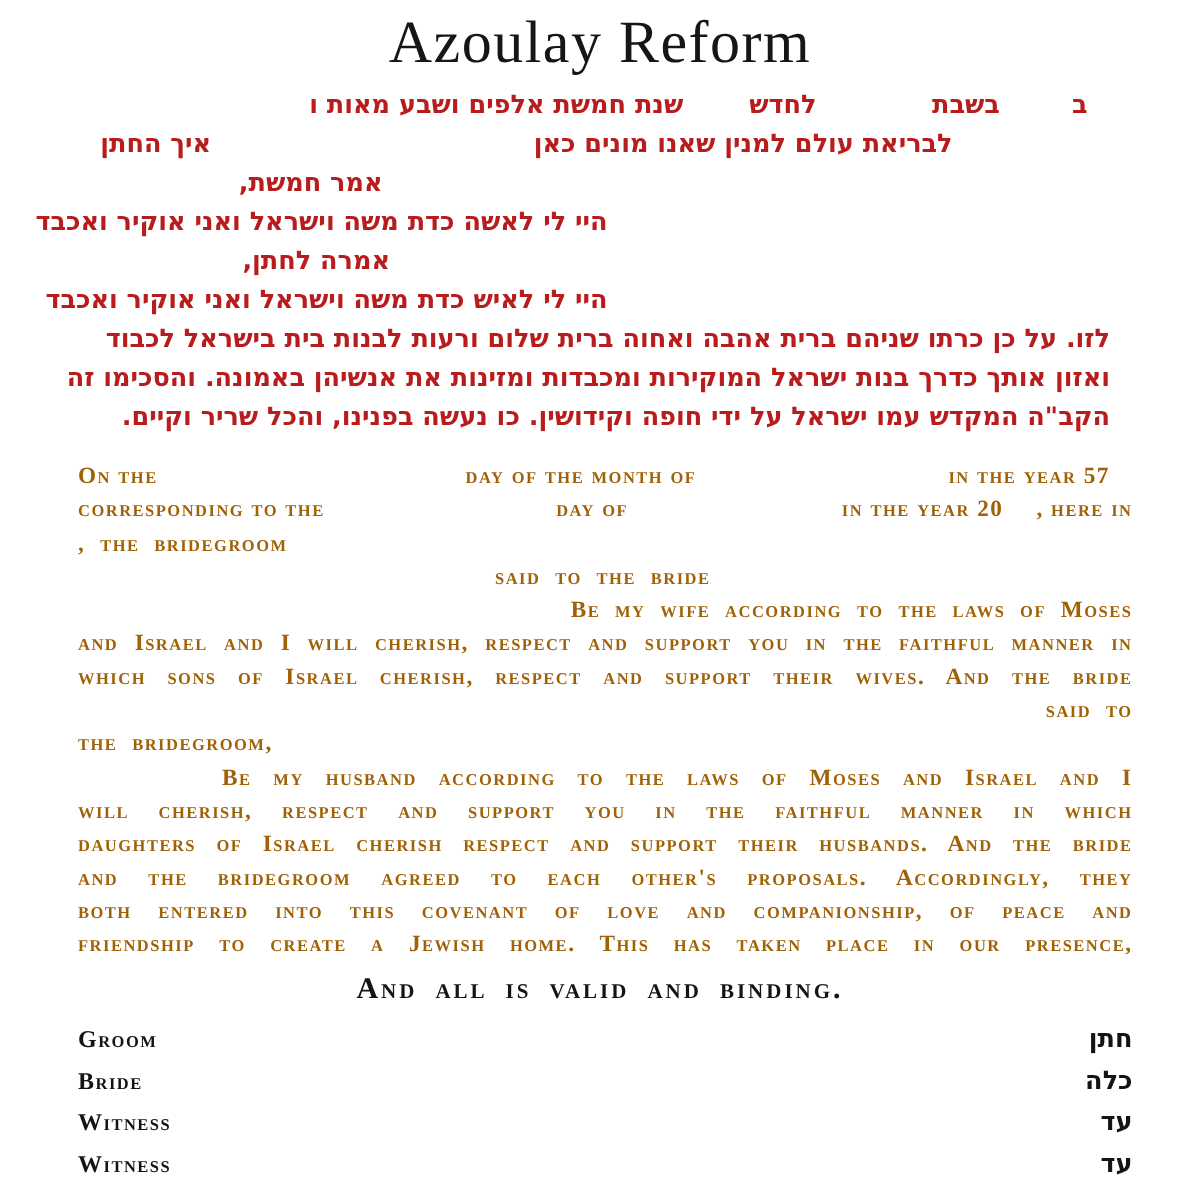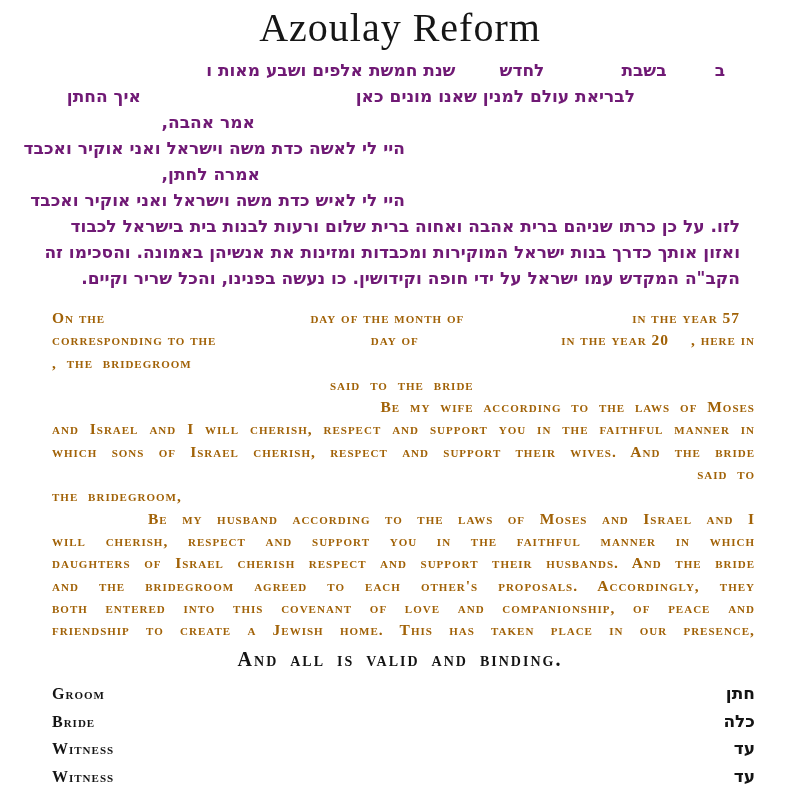--- a/index.html
+++ b/index.html
@@ -31,21 +31,21 @@
   }
   .hl {
     direction: rtl;
     text-align: right;
     white-space: nowrap;
     font-family: "DejaVu Sans", sans-serif;
     font-weight: bold;
     font-size: 17px;
     line-height: 26px;
     height: 26px;
-    color: #701a75;
+    color: #b91c1c;
   }
   .hl .gap { display: inline-block; }
   .pr75  { padding-right: 75px; }
   .pr165 { padding-right: 165px; }
   .pr545 { padding-right: 545px; }
   .pr540 { padding-right: 540px; }
   .pr395 { padding-right: 395px; }
   .pr60  { padding-right: 60px; }
   .pr62  { padding-right: 62px; }
   
@@ -122,21 +122,21 @@
 
   <h1 class="title">Azoulay Reform</h1>
 
   <section class="heb-section" dir="rtl">
     <div class="hl pr75">
       <span>ב</span><span class="gap" style="width:48px"></span><span>בשבת</span><span class="gap" style="width:77px"></span><span>לחדש</span><span class="gap" style="width:44px"></span><span>שנת חמשת אלפים ושבע מאות ו</span>
     </div>
     <div class="hl pr165">
       <span>לבריאת עולם למנין שאנו מונים כאן</span><span class="gap" style="width:215px"></span><span>איך החתן</span>
     </div>
-    <div class="hl pr545">אמר אהבה,</div>
+    <div class="hl pr545">אמר חמשת,</div>
     <div class="hl pr395">היי לי לאשה כדת משה וישראל ואני אוקיר ואכבד</div>
     <div class="hl pr540">אמרה לחתן,</div>
     <div class="hl pr395">היי לי לאיש כדת משה וישראל ואני אוקיר ואכבד</div>
     <div class="hl pr60">לזו. על כן כרתו שניהם ברית אהבה ואחוה ברית שלום ורעות לבנות בית בישראל לכבוד</div>
     <div class="hl pr60">ואזון אותך כדרך בנות ישראל המוקירות ומכבדות ומזינות את אנשיהן באמונה. והסכימו זה</div>
     <div class="hl pr60">הקב"ה המקדש עמו ישראל על ידי חופה וקידושין. כו נעשה בפנינו, והכל שריר וקיים.</div>
   </section>
 
   <section class="en-section">
     <div class="el flexline en1">

